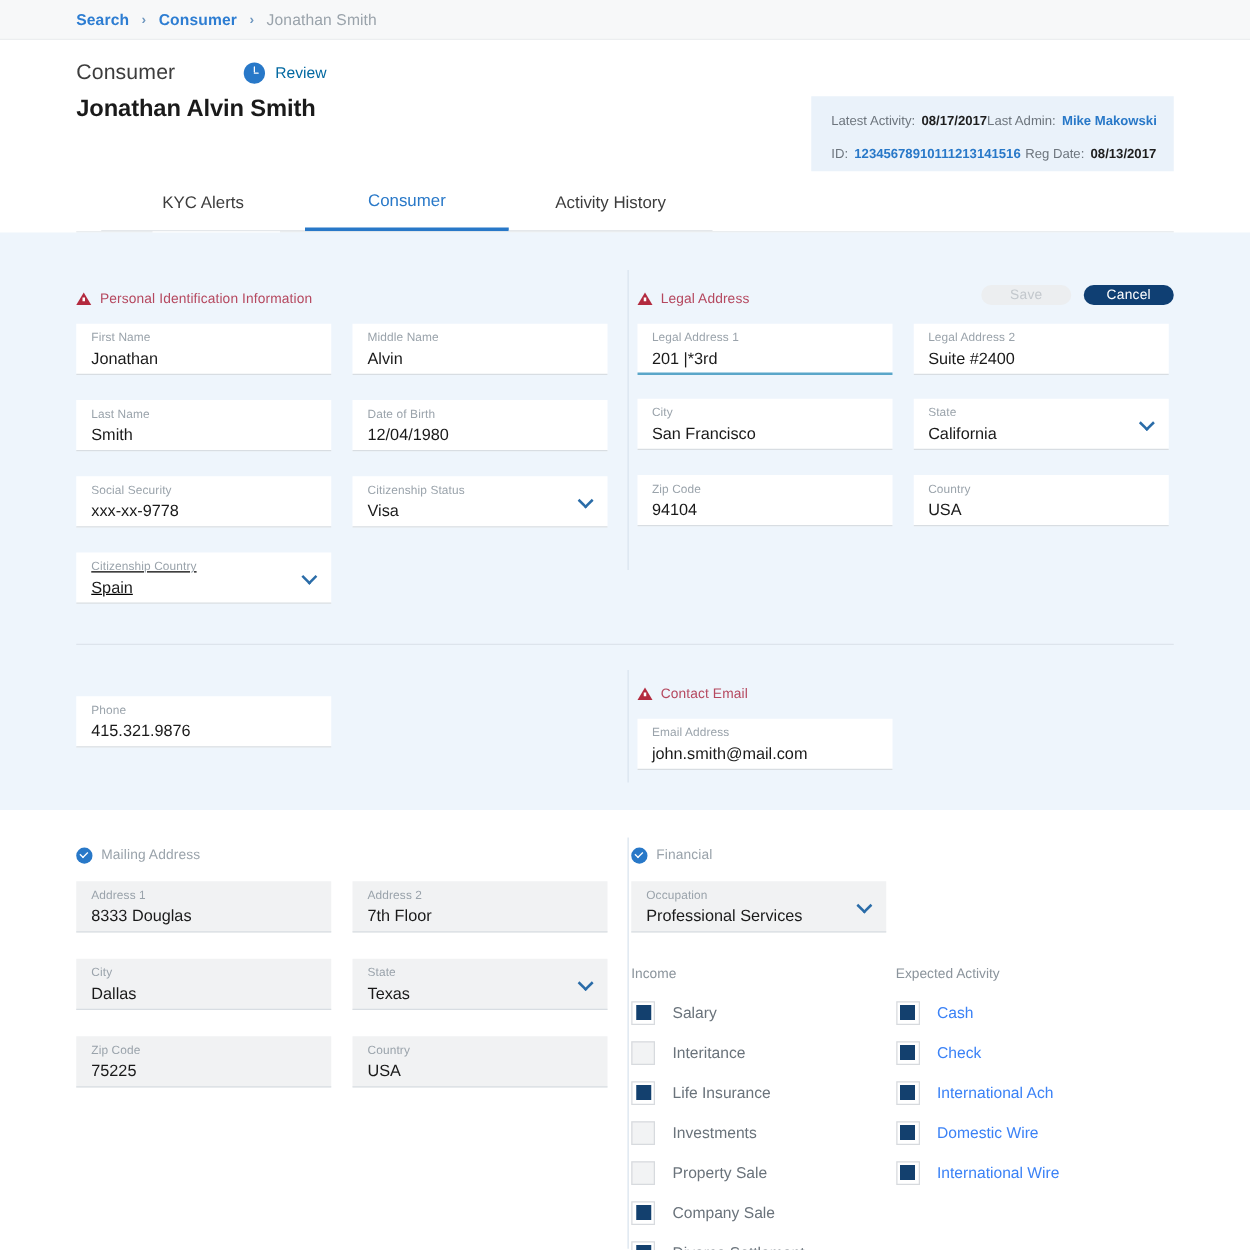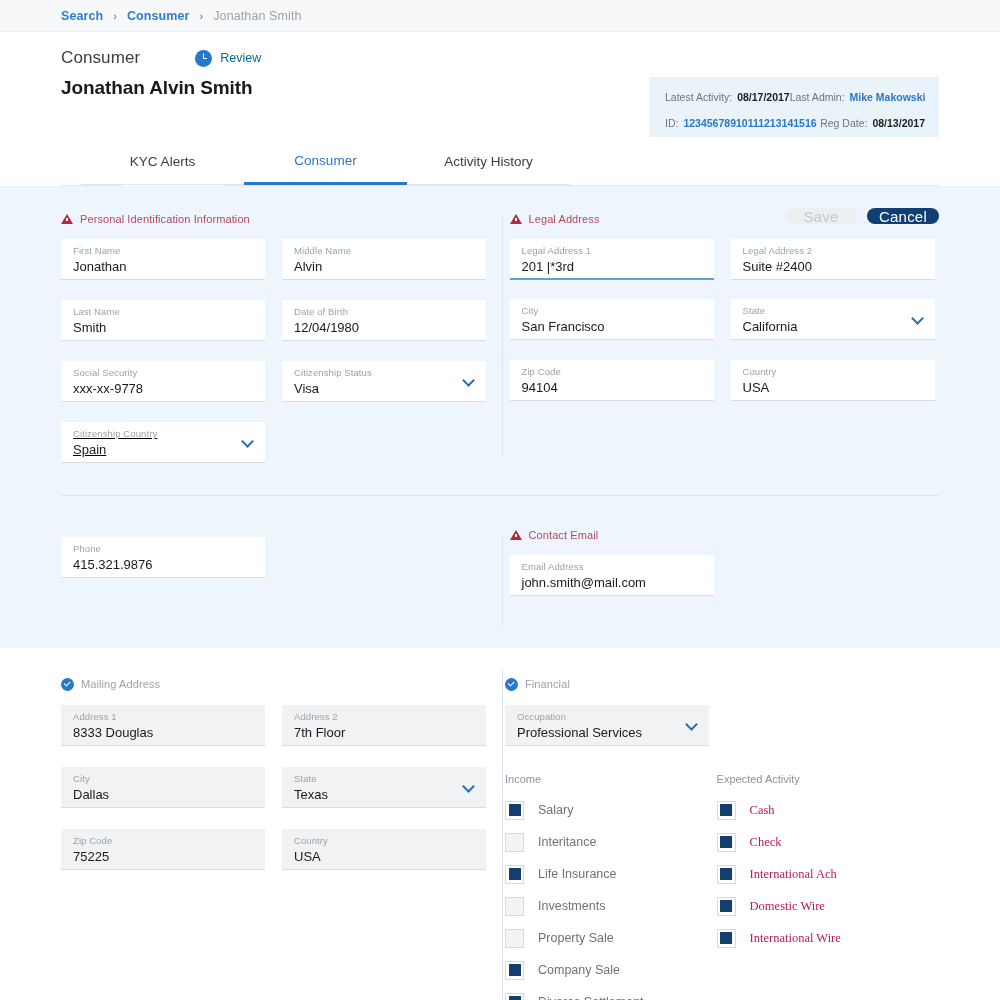--- a/index.html
+++ b/index.html
@@ -119,41 +119,41 @@
     width: 11px; height: 11px;
   }
   .chev::before{
     content:""; position:absolute; left:0; top:1px;
     width:7px;height:7px;border-right:2.2px solid #2a6ca8;border-bottom:2.2px solid #2a6ca8;
     transform: rotate(45deg);
   }
 
   
   .btn-group { position:absolute; right: 0; top: -2px; display:flex; gap: 10px; }
-  .btn { height: 16px; border-radius: 9px; font-size: 15px; display:flex; align-items:center;
+  .btn { height: 16px; border-radius: 9px; font-size: 11px; display:flex; align-items:center;
          justify-content:center; cursor:pointer; letter-spacing:.2px;}
   .btn-save { width: 72px; background:#eceef0; color:#c3c8cd; }
   .btn-cancel { width: 72px; background:#0f3f73; color:#ffffff; }
 
   .hrule { height:1px; background:#dde4ec; margin: 0; }
 
   
   .cb-head { font-size: 11px; color:#8b949c; margin-bottom: 9px; }
   .cb-row { display:flex; align-items:center; gap: 14px; height: 32px; }
   .cb {
     width: 19px; height: 19px; background:#fff; border:1px solid #d7dade;
     position:relative; flex:none; cursor:pointer;
   }
   .cb.off { background:#f2f3f4; }
   .cb.on::after {
     content:""; position:absolute; left:2.5px; top:2.5px;
     width:12px; height:12px; background:#13406e;
   }
   .cb-lbl { font-size: 12.5px; color:#6a737b; }
-  .cb-lbl.dark { color:#be185d;font-family:Liberation Serif, serif; }
+  .cb-lbl.dark { color:#3b82f6; }
 
   .cb-cols { display:flex; }
   .cb-col-income { width: 214px; }
   .cb-col-activity { width: 230px; }
 </style>
 </head>
 <body>
 
 <div class="page">
 
@@ -208,21 +208,21 @@
       <div class="tab">Activity History</div>
     </div>
     <div class="tabs-rule-l"></div>
     <div class="tabs-rule"></div>
   </div>
 
   <div class="panel-edit">
     <div class="vrule" style="left:502px; top:30px; height:240px;"></div>
     <div class="vrule" style="left:502px; top:350px; height:90px;"></div>
 
-    <div class="grid2" style="padding-top:24px;">
+    <div class="grid2" style="padding-top:44px;">
 
       <div class="col">
         <div class="sec-head">
           <span class="tri-icon"></span>
           <span class="sec-title">Personal Identification Information</span>
         </div>
         <div class="frow">
           <div class="field">
             <div class="f-label">First Name</div>
             <div class="f-value">Jonathan</div>

